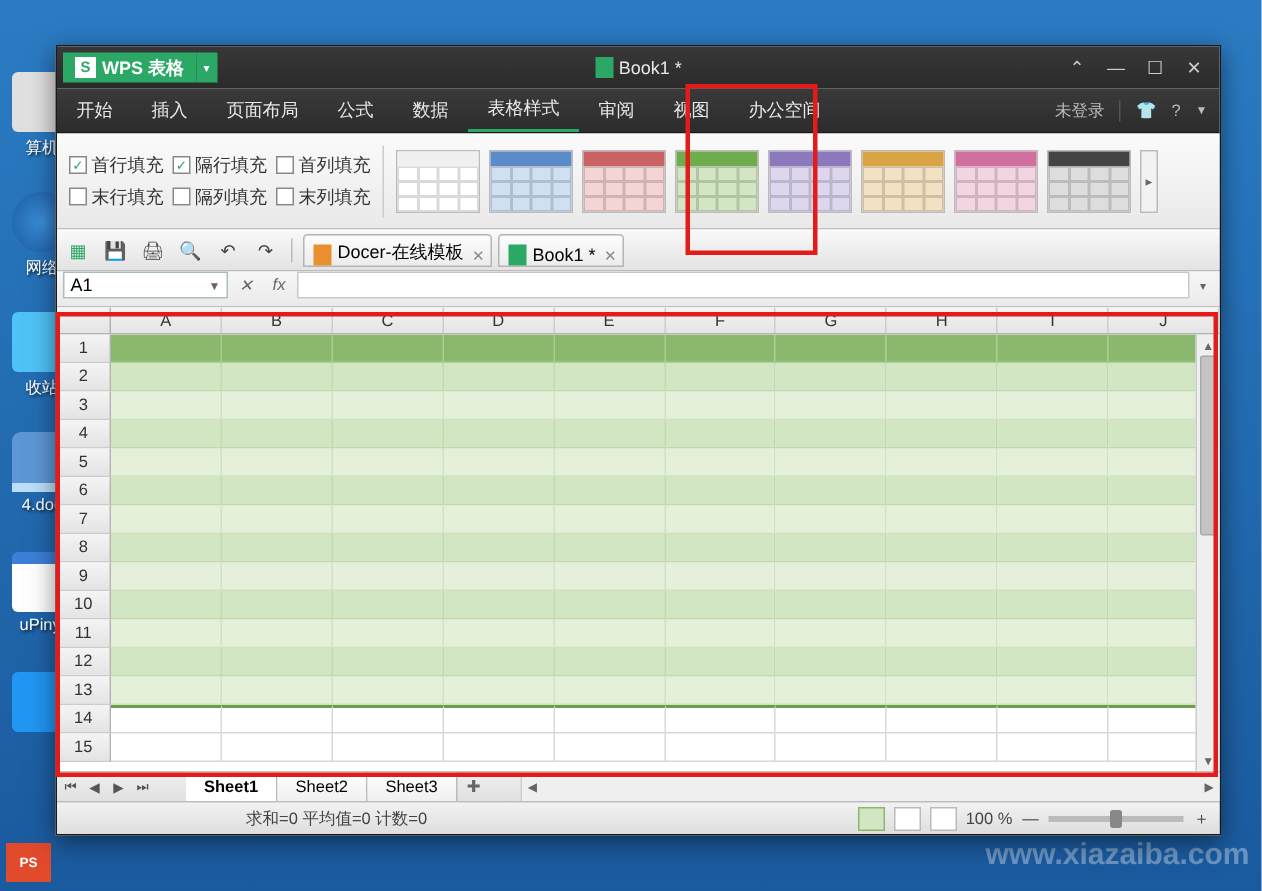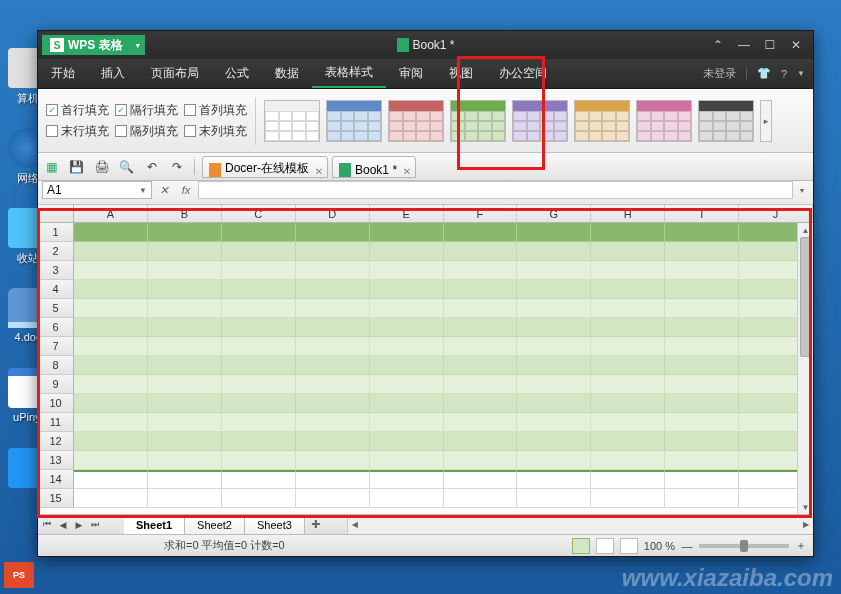--- a/index.html
+++ b/index.html
@@ -8,21 +8,21 @@
 
 .desktop-icon { position: absolute; width: 60px; text-align: center; color: #fff; font-size: 11px; text-shadow: 1px 1px 2px rgba(0,0,0,0.7); }
 .desktop-icon .icon-shape { width: 40px; height: 40px; margin: 0 auto 3px; border-radius: 4px; }
 .di1 { top: 48px; left: -2px; } .di1 .icon-shape { background: #e0e0e0; }
 .di2 { top: 128px; left: -2px; } .di2 .icon-shape { background: radial-gradient(#3b8ed8,#1a5a9e); border-radius: 50%; }
 .di3 { top: 208px; left: -2px; } .di3 .icon-shape { background: #4fc3f7; }
 .di4 { top: 288px; left: -2px; } .di4 .icon-shape { background: #5d97d6; border-radius: 6px 6px 0 0; border-bottom: 6px solid #bbdefb; }
 .di5 { top: 368px; left: -2px; } .di5 .icon-shape { background: #fff; border-top: 8px solid #3b7fd6; }
 .di6 { top: 448px; left: -2px; } .di6 .icon-shape { background: #2196f3; }
 .wps-logo { position: absolute; bottom: 6px; left: 4px; width: 30px; height: 26px; background: #e24a2c; color: #fff; font-size: 9px; font-weight: bold; display: flex; align-items: center; justify-content: center; }
-.watermark { position: absolute; bottom: 2px; right: 8px; color: rgba(255,255,255,0.35); font-size: 24px; font-style: italic; font-weight: bold; pointer-events: none; }
+.watermark { position: absolute; bottom: 12px; right: 8px; color: rgba(255,255,255,0.35); font-size: 20px; font-weight: bold; pointer-events: none; }
 
 
 .window { position: absolute; top: 30px; left: 37px; width: 777px; height: 527px; background: #fff; border: 1px solid #1a1a1a; box-shadow: 0 4px 16px rgba(0,0,0,0.5); display: flex; flex-direction: column; }
 
 
 .titlebar { height: 28px; background: linear-gradient(#383838,#2a2a2a); display: flex; align-items: center; color: #e8e8e8; position: relative; }
 .app-badge { height: 20px; margin-left: 4px; background: #2ba866; padding: 2px 8px; display: flex; align-items: center; font-size: 12px; font-weight: bold; color: #fff; }
 .app-badge .s { background: #fff; color: #2ba866; width: 14px; height: 14px; display: inline-flex; align-items: center; justify-content: center; margin-right: 4px; font-size: 10px; }
 .app-dropdown { width: 14px; height: 20px; background: #2ba866; color: #fff; display: flex; align-items: center; justify-content: center; font-size: 8px; }
 .title-center { position: absolute; left: 50%; transform: translateX(-50%); display: flex; align-items: center; gap: 4px; font-size: 12px; }

